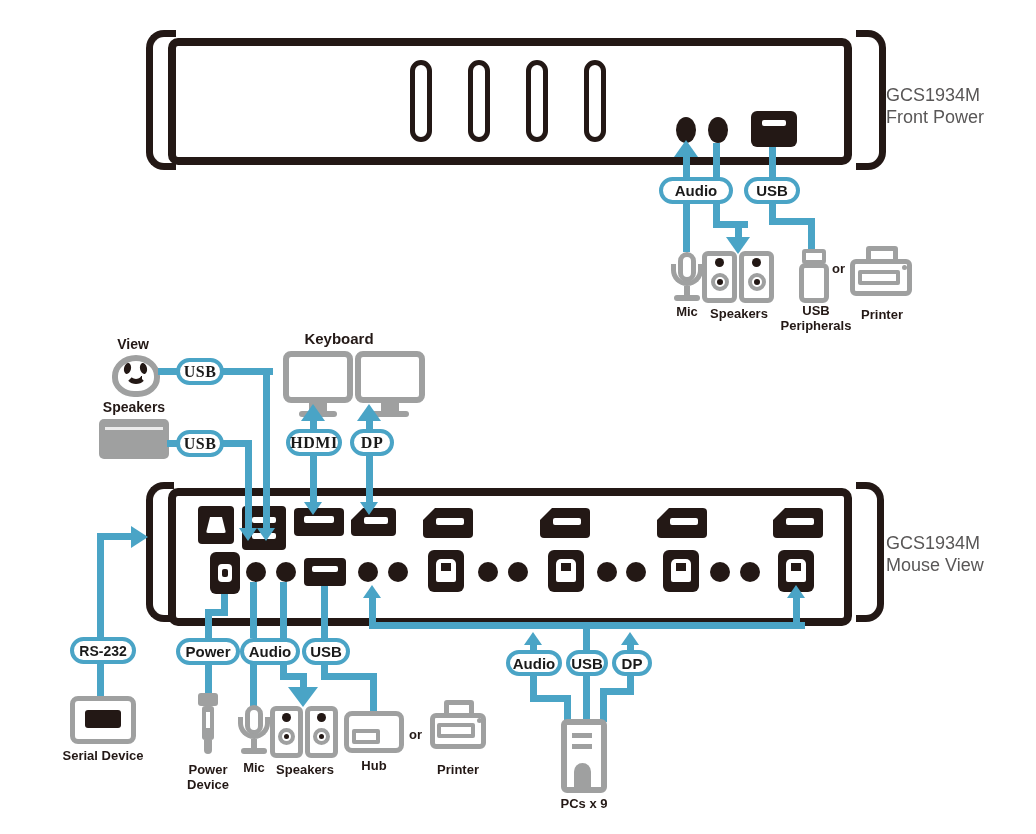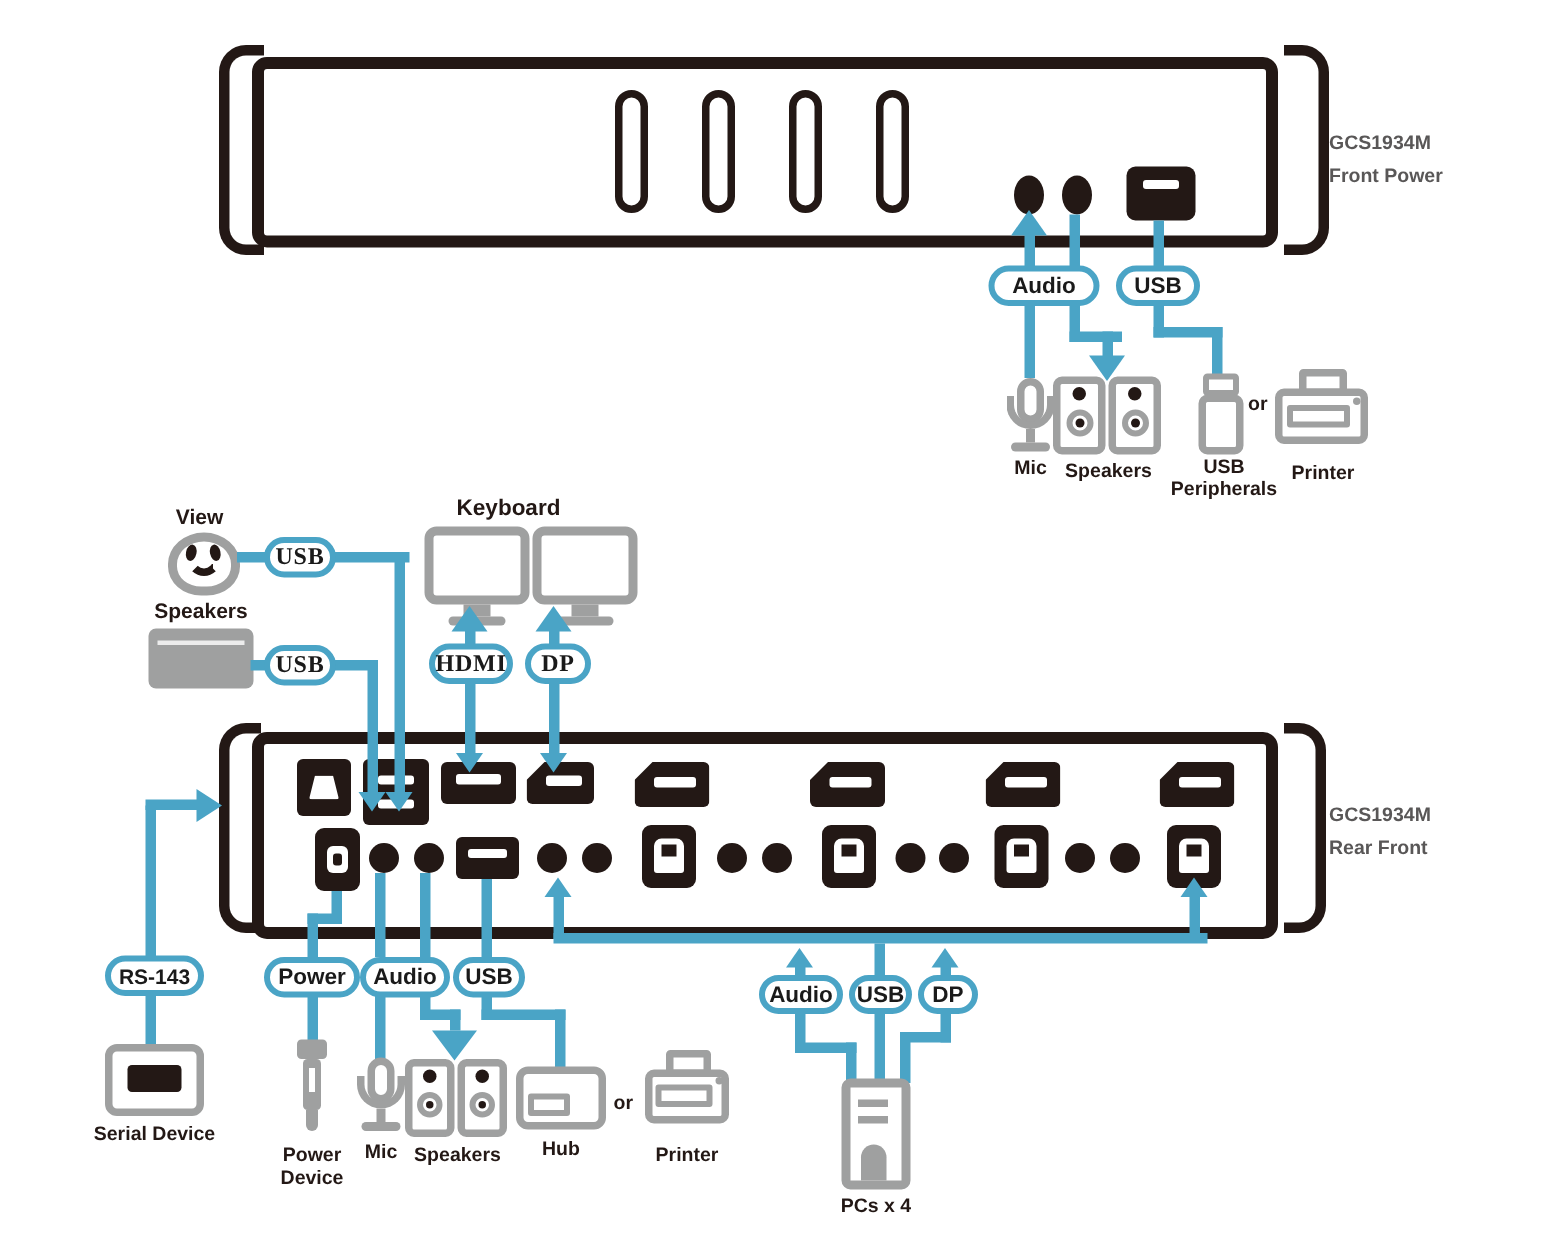--- a/index.html
+++ b/index.html
@@ -33,21 +33,21 @@
   .arr.down.sm{border-left:9px solid transparent;border-right:9px solid transparent;border-top:13px solid var(--blue)}
   .arr.down.lg{border-left:15px solid transparent;border-right:15px solid transparent;border-top:20px solid var(--blue)}
   .arr.right{border-top:11px solid transparent;border-bottom:11px solid transparent;border-left:17px solid var(--blue)}
   
   .pill{position:absolute;background:#fff;border:4px solid var(--blue);border-radius:16px;
         display:flex;align-items:center;justify-content:center;
         font-weight:bold;font-size:15px;color:var(--ink);z-index:6}
   .pill.serif{font-family:"Liberation Serif",serif;font-size:16px;letter-spacing:.5px}
   
   .lbl{position:absolute;font-weight:bold;font-size:13px;color:var(--dark);text-align:center;line-height:15px}
-  .model{position:absolute;font-weight:bold;font-size:13px;color:var(--model);line-height:22px;white-space:nowrap}
+  .model{position:absolute;font-weight:normal;font-size:18px;color:var(--model);line-height:22px;white-space:nowrap}
   .or{position:absolute;font-weight:bold;font-size:13px;color:var(--dark)}
   
   .gbox{position:absolute;border:5px solid var(--gray);background:#fff}
   .gfill{position:absolute;background:var(--gray)}
   .icon{position:absolute}
   .z5{z-index:5}
 </style>
 </head>
 <body>
 
@@ -247,28 +247,28 @@
     </div>
   <div class="jack" style="left:710px;top:562px"></div>
   <div class="jack" style="left:740px;top:562px"></div>
   <div class="port" style="left:778px;top:550px;width:36px;height:42px;border-radius:6px">
       <div class="slot" style="left:8px;top:9px;width:20px;height:23px;border-radius:5px 5px 2px 2px"></div>
       <div class="abs" style="left:13px;top:13px;width:10px;height:8px;background:var(--dark)"></div>
     </div>
 
   <div class="model" style="left:886px;top:532px">
     <span style="display:block">GCS1934M</span>
-    <span style="display:block">Rear Front</span>
+    <span style="display:block">Mouse View</span>
   </div>
 
   <div class="wire" style="left:97px;top:533px;width:36px;height:7px"></div>
   <div class="arr right" style="left:131px;top:526px"></div>
   <div class="wire" style="left:97px;top:537px;width:7px;height:101px"></div>
   <div class="pill" style="left:70px;top:637px;width:66px;height:27px;font-size:14px">
-      <span>RS-143</span>
+      <span>RS-232</span>
     </div>
   <div class="wire" style="left:97px;top:663px;width:7px;height:35px"></div>
   <div class="icon" style="left:70px;top:696px;width:66px;height:48px">
     <div class="gbox" style="left:0px;top:0px;width:66px;height:48px;border-radius:8px"></div>
     <div class="abs" style="left:15px;top:14px;width:36px;height:18px;background:var(--dark);border-radius:3px"></div>
   </div>
   <div class="lbl" style="left:55px;top:748px;width:96px">Serial Device</div>
 
   <div class="wire" style="left:221px;top:594px;width:7px;height:22px"></div>
   <div class="wire" style="left:205px;top:609px;width:23px;height:7px"></div>
@@ -364,15 +364,15 @@
   <div class="pill" style="left:612px;top:650px;width:40px;height:26px">
       <span>DP</span>
     </div>
 
   <div class="icon" style="left:561px;top:719px;width:46px;height:74px">
     <div class="gbox" style="left:0px;top:0px;width:46px;height:74px;border-width:6px;border-radius:6px"></div>
     <div class="abs" style="left:11px;top:14px;width:20px;height:5px;background:var(--gray)"></div>
     <div class="abs" style="left:11px;top:25px;width:20px;height:5px;background:var(--gray)"></div>
     <div class="abs" style="left:13px;top:44px;width:17px;height:24px;background:var(--gray);border-radius:9px 9px 0 0"></div>
   </div>
-  <div class="lbl" style="left:548px;top:796px;width:72px">PCs x 4</div>
+  <div class="lbl" style="left:548px;top:796px;width:72px">PCs x 9</div>
 
 </div>
 
 </body></html>

